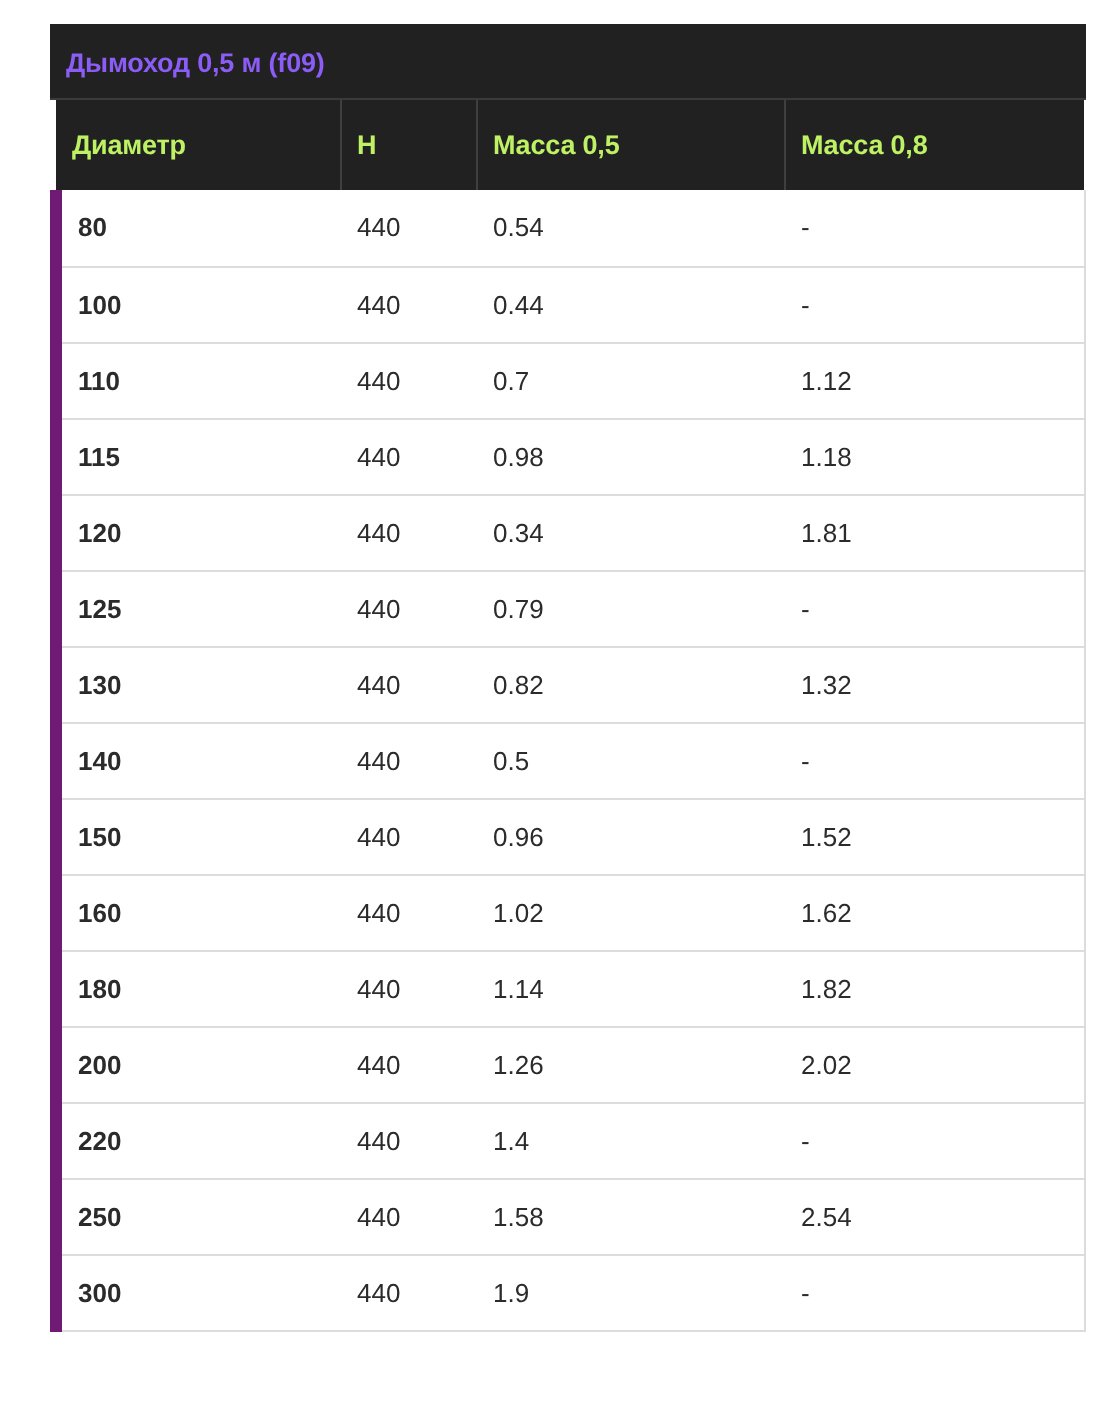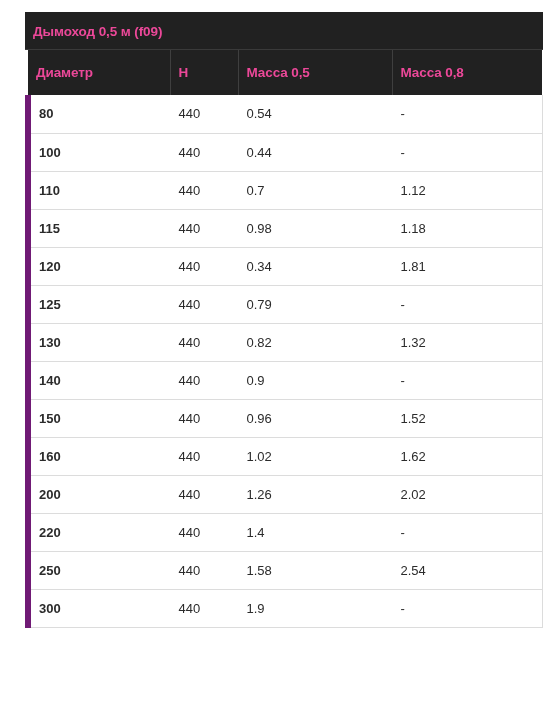--- a/index.html
+++ b/index.html
@@ -27,35 +27,35 @@
   .spec-table {
     width: 514px;
     border-collapse: collapse;
     table-layout: fixed;
     font-size: 13px;
   }
 
   
   .spec-table caption.table-title {
     background: #212121;
-    color: #ec4899;
+    color: #8b5cf6;
     text-align: left;
     font-size: 13.5px;
     font-weight: bold;
     letter-spacing: -0.1px;
     padding: 12px 0 12px 8px;
     box-sizing: border-box;
     height: 38px;
     border-bottom: 1px solid #3a3a3a;
   }
 
   
   .spec-table thead th {
     background: #212121;
-    color: #ec4899;
+    color: #bef264;
     font-size: 13.5px;
     font-weight: bold;
     letter-spacing: -0.1px;
     text-align: left;
     height: 45px;
     padding: 0 0 0 8px;
     box-sizing: border-box;
     vertical-align: middle;
     border-right: 1px solid #3f3f3f;
   }
@@ -155,36 +155,42 @@
         </tr>
         <tr>
           <td>130</td>
           <td>440</td>
           <td>0.82</td>
           <td>1.32</td>
         </tr>
         <tr>
           <td>140</td>
           <td>440</td>
-          <td>0.9</td>
+          <td>0.5</td>
           <td>-</td>
         </tr>
         <tr>
           <td>150</td>
           <td>440</td>
           <td>0.96</td>
           <td>1.52</td>
         </tr>
         <tr>
           <td>160</td>
           <td>440</td>
           <td>1.02</td>
           <td>1.62</td>
         </tr>
         <tr>
+          <td>180</td>
+          <td>440</td>
+          <td>1.14</td>
+          <td>1.82</td>
+        </tr>
+        <tr>
           <td>200</td>
           <td>440</td>
           <td>1.26</td>
           <td>2.02</td>
         </tr>
         <tr>
           <td>220</td>
           <td>440</td>
           <td>1.4</td>
           <td>-</td>

